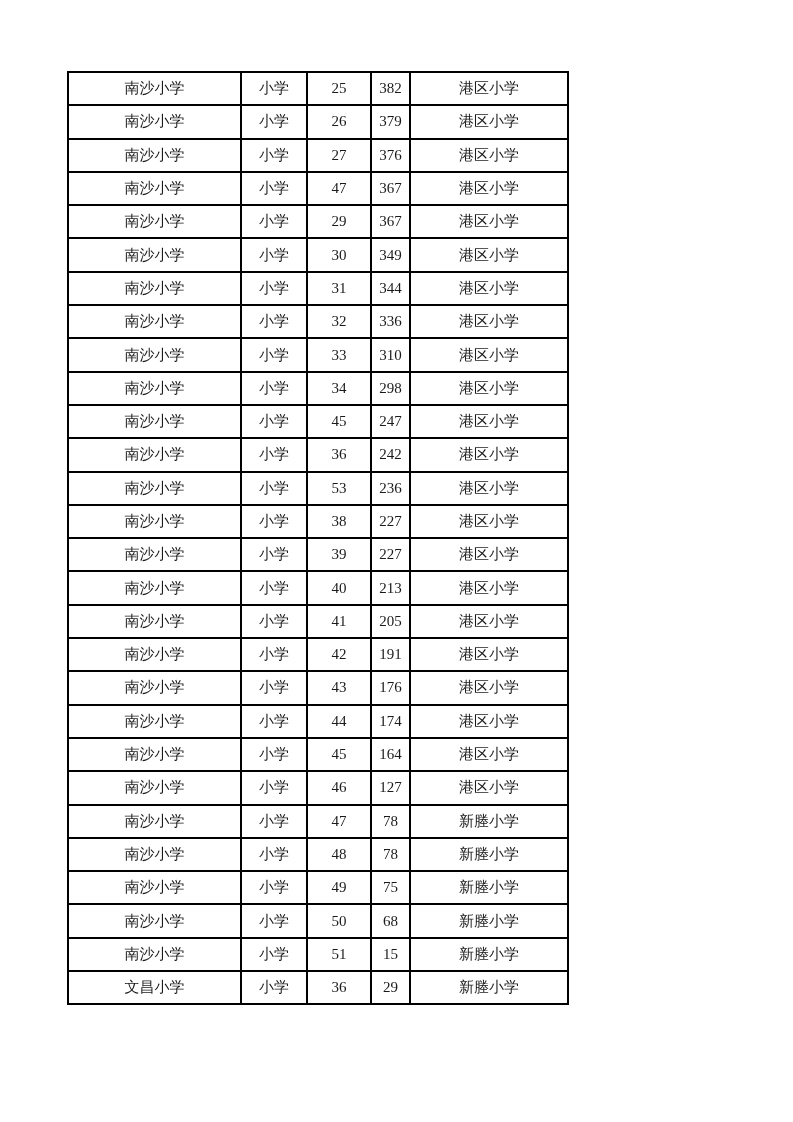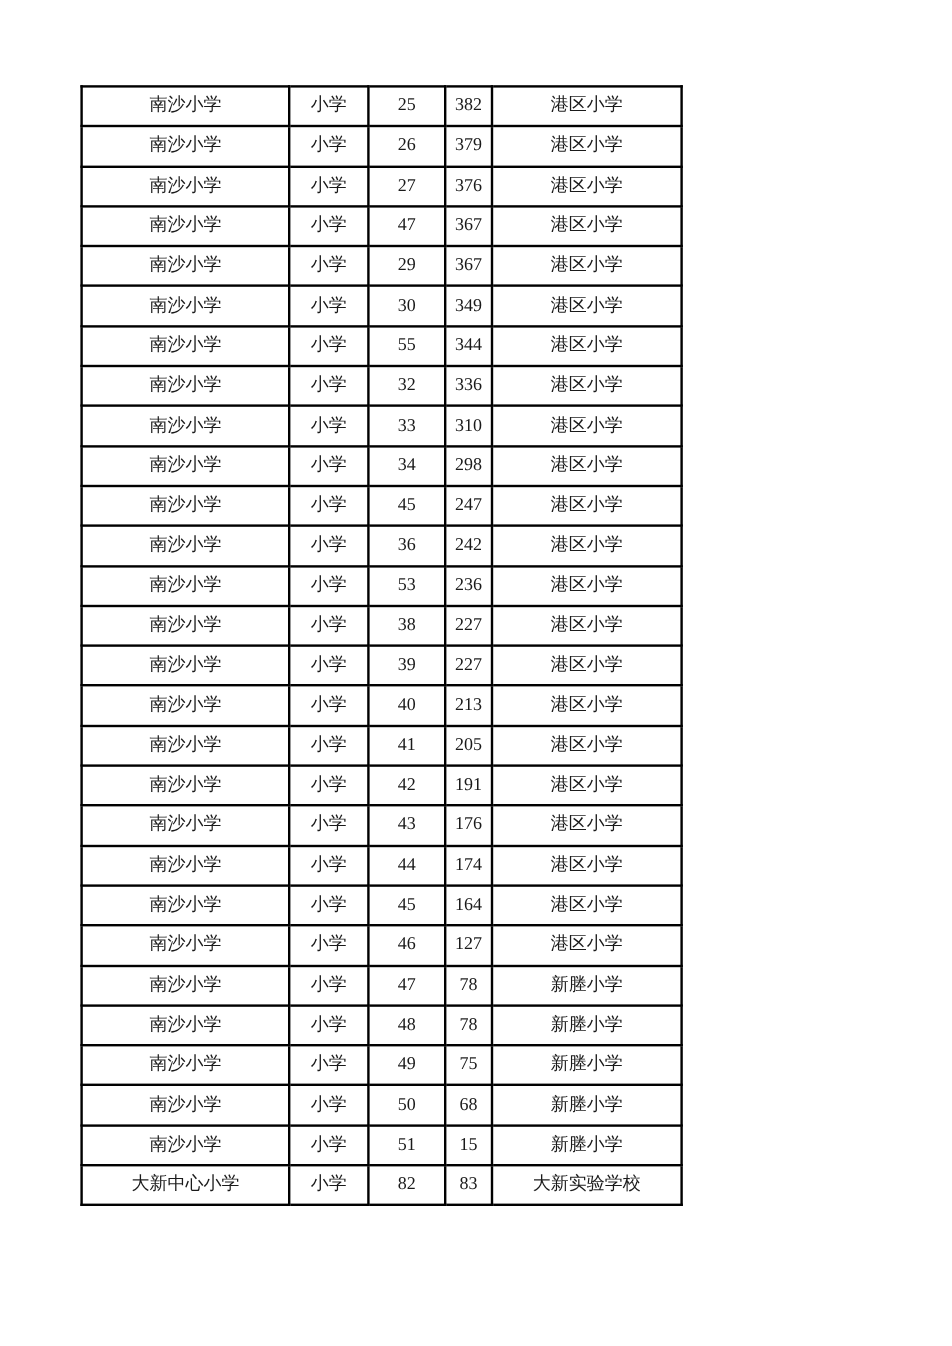--- a/index.html
+++ b/index.html
@@ -99,21 +99,21 @@
         <tr>
           <td>南沙小学</td>
           <td>小学</td>
           <td>30</td>
           <td>349</td>
           <td>港区小学</td>
         </tr>
         <tr>
           <td>南沙小学</td>
           <td>小学</td>
-          <td>55</td>
+          <td>31</td>
           <td>344</td>
           <td>港区小学</td>
         </tr>
         <tr>
           <td>南沙小学</td>
           <td>小学</td>
           <td>32</td>
           <td>336</td>
           <td>港区小学</td>
         </tr>
@@ -244,21 +244,21 @@
           <td>新塍小学</td>
         </tr>
         <tr>
           <td>南沙小学</td>
           <td>小学</td>
           <td>51</td>
           <td>15</td>
           <td>新塍小学</td>
         </tr>
         <tr>
-          <td>大新中心小学</td>
-          <td>小学</td>
-          <td>82</td>
-          <td>83</td>
-          <td>大新实验学校</td>
+          <td>文昌小学</td>
+          <td>小学</td>
+          <td>36</td>
+          <td>29</td>
+          <td>新塍小学</td>
         </tr>
       </tbody>
   </table>
 </div>
 
 </body></html>

